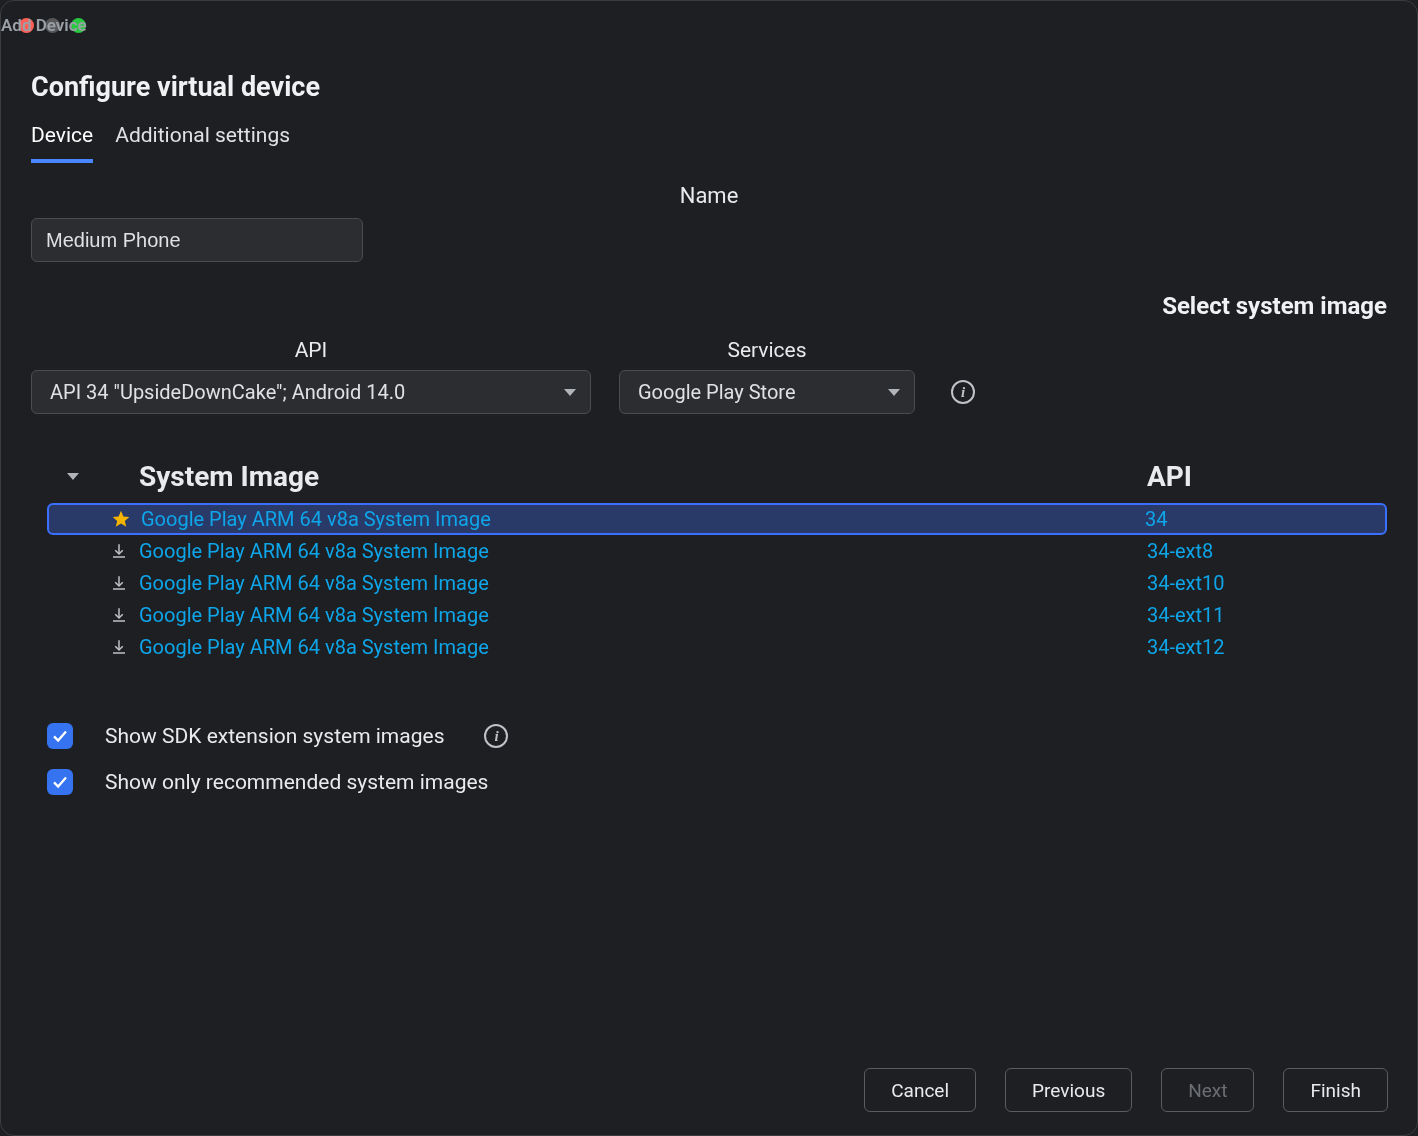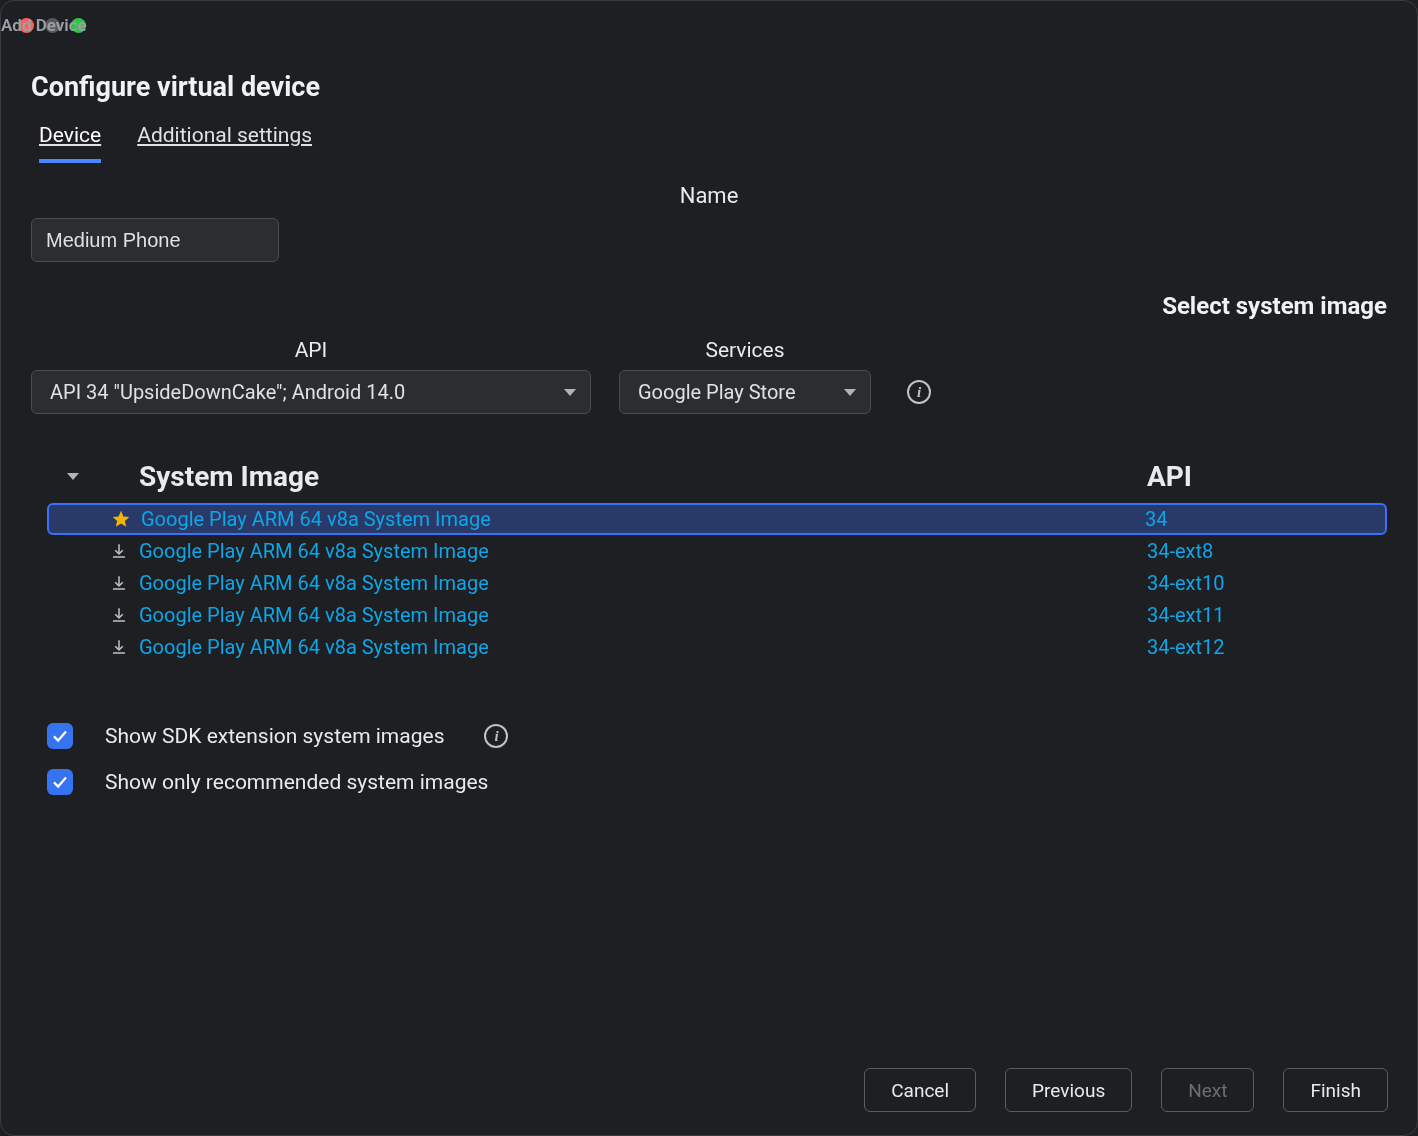--- a/index.html
+++ b/index.html
@@ -46,24 +46,23 @@
   }
   h1.heading {
     font-size: 27px;
     font-weight: 700;
     color: #f0f1f3;
     margin-top: 4px;
     margin-bottom: 20px;
   }
   .tabs {
     display: flex;
-    gap: 36px;
-    margin-left: 8px;
+    gap: 22px;
+    margin-left: 0;
     margin-bottom: 2px;
-    text-decoration: underline;
   }
   .tab {
     font-size: 21px;
     color: #dfe1e5;
     padding-bottom: 12px;
     border-bottom: 4px solid transparent;
     cursor: pointer;
   }
   .tab.active {
     color: #fff;
@@ -78,21 +77,21 @@
     margin-bottom: 10px;
     text-align: center;
   }
   .text-input {
     background: #2b2d30;
     border: 1px solid #4a4c50;
     border-radius: 6px;
     padding: 8px 14px;
     font-size: 20px;
     color: #dfe1e5;
-    width: 248px;
+    width: 332px;
     height: 44px;
   }
   h2.subheading {
     font-size: 24px;
     font-weight: 700;
     color: #f0f1f3;
     margin-top: 30px;
     margin-bottom: 18px;
     text-align: right;
   }
@@ -110,21 +109,21 @@
     height: 44px;
     display: flex;
     align-items: center;
     justify-content: space-between;
     padding: 0 14px 0 18px;
     font-size: 20px;
     color: #dfe1e5;
     cursor: pointer;
   }
   .select.api { width: 560px; }
-  .select.services { width: 252px; }
+  .select.services { width: 296px; }
   .chevron-down {
     width: 0; height: 0;
     border-left: 6px solid transparent;
     border-right: 6px solid transparent;
     border-top: 7px solid #b0b3b8;
   }
   .info-icon {
     width: 24px; height: 24px;
     border: 2px solid #bfc2c7;
     border-radius: 50%;

